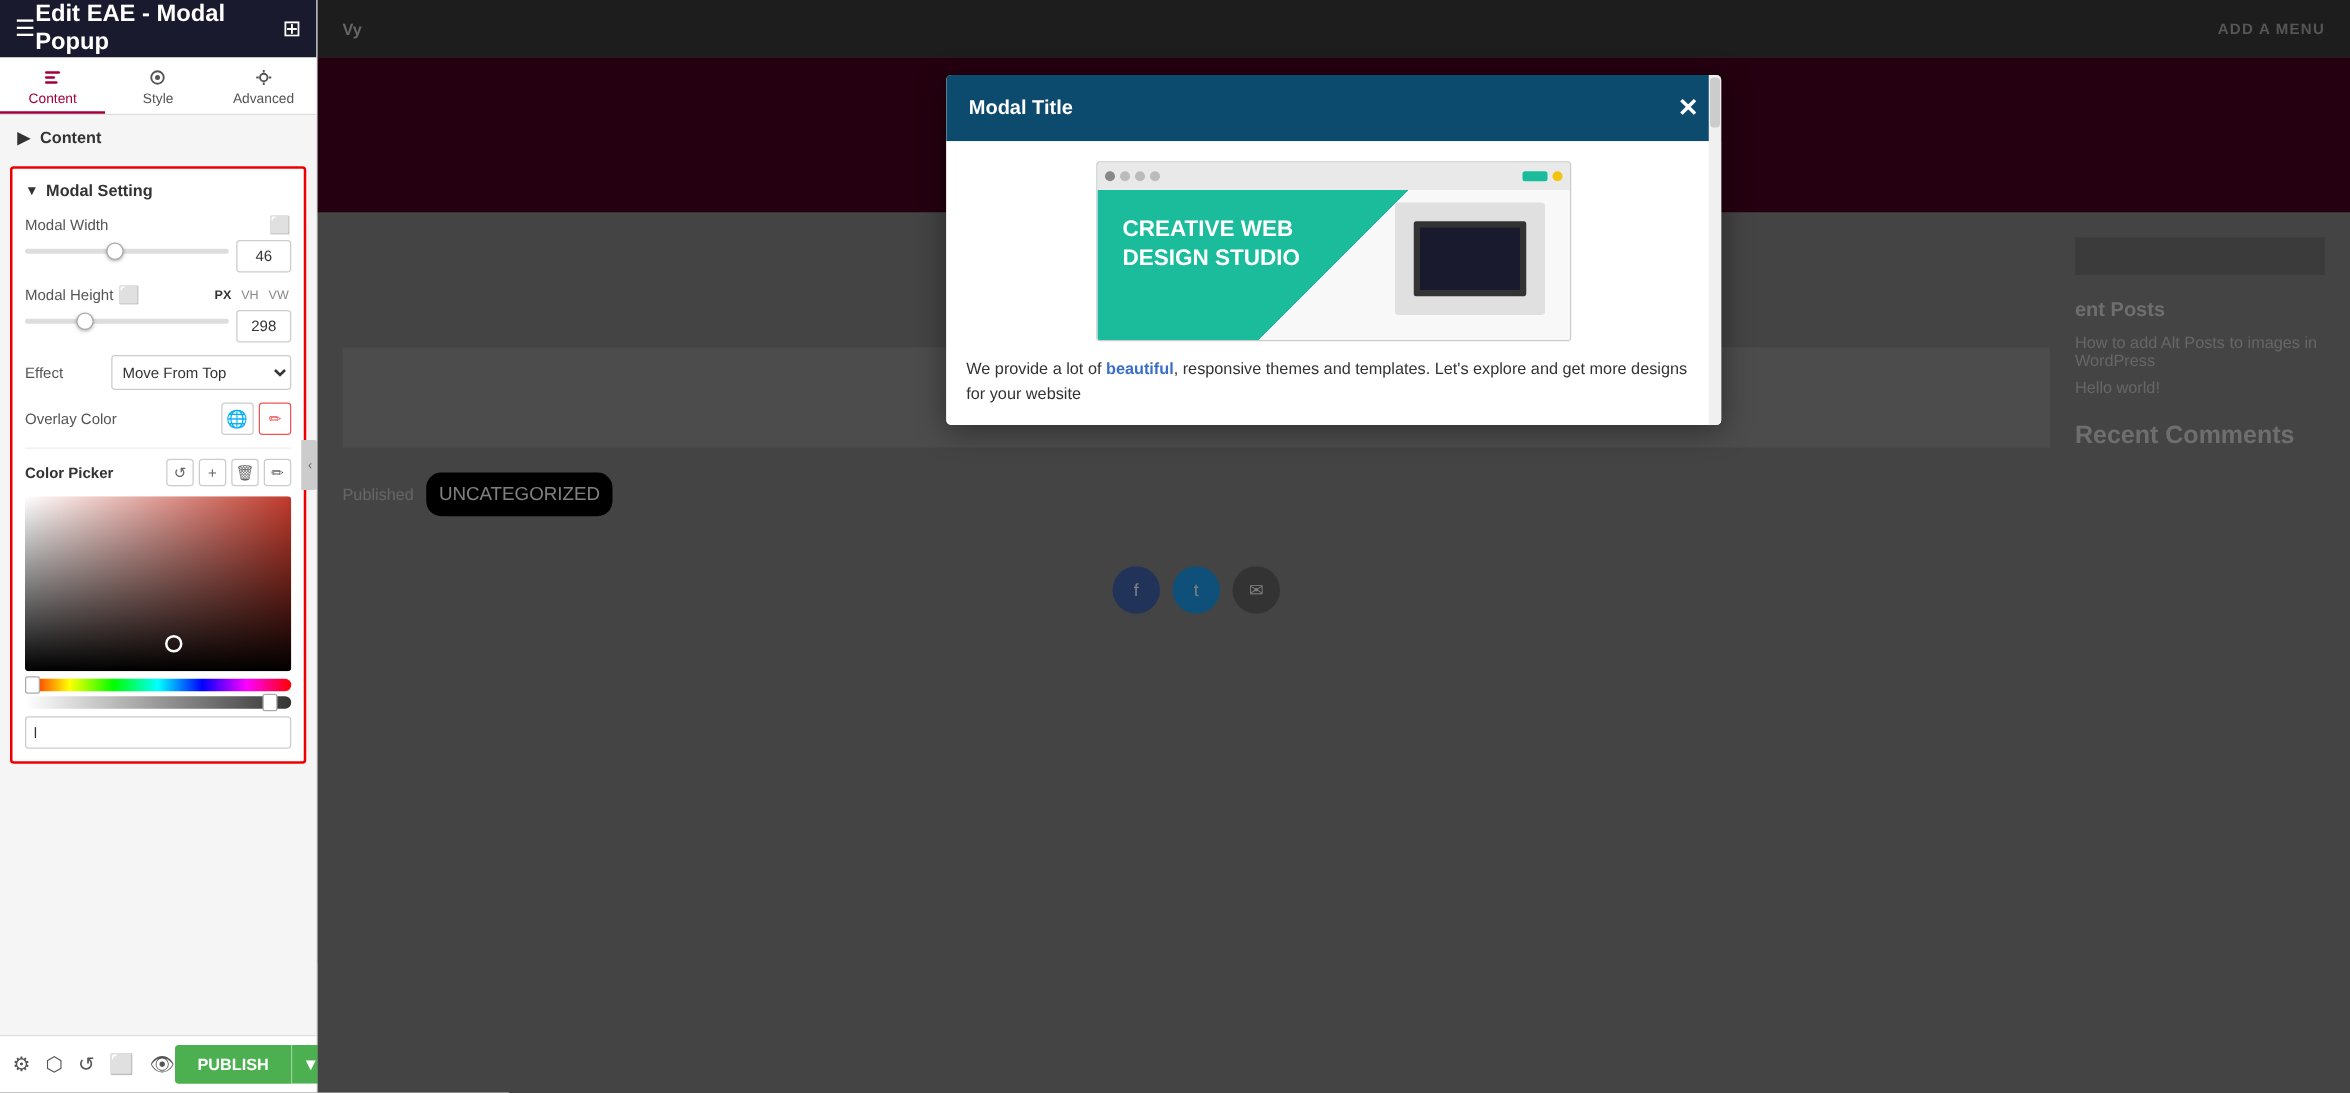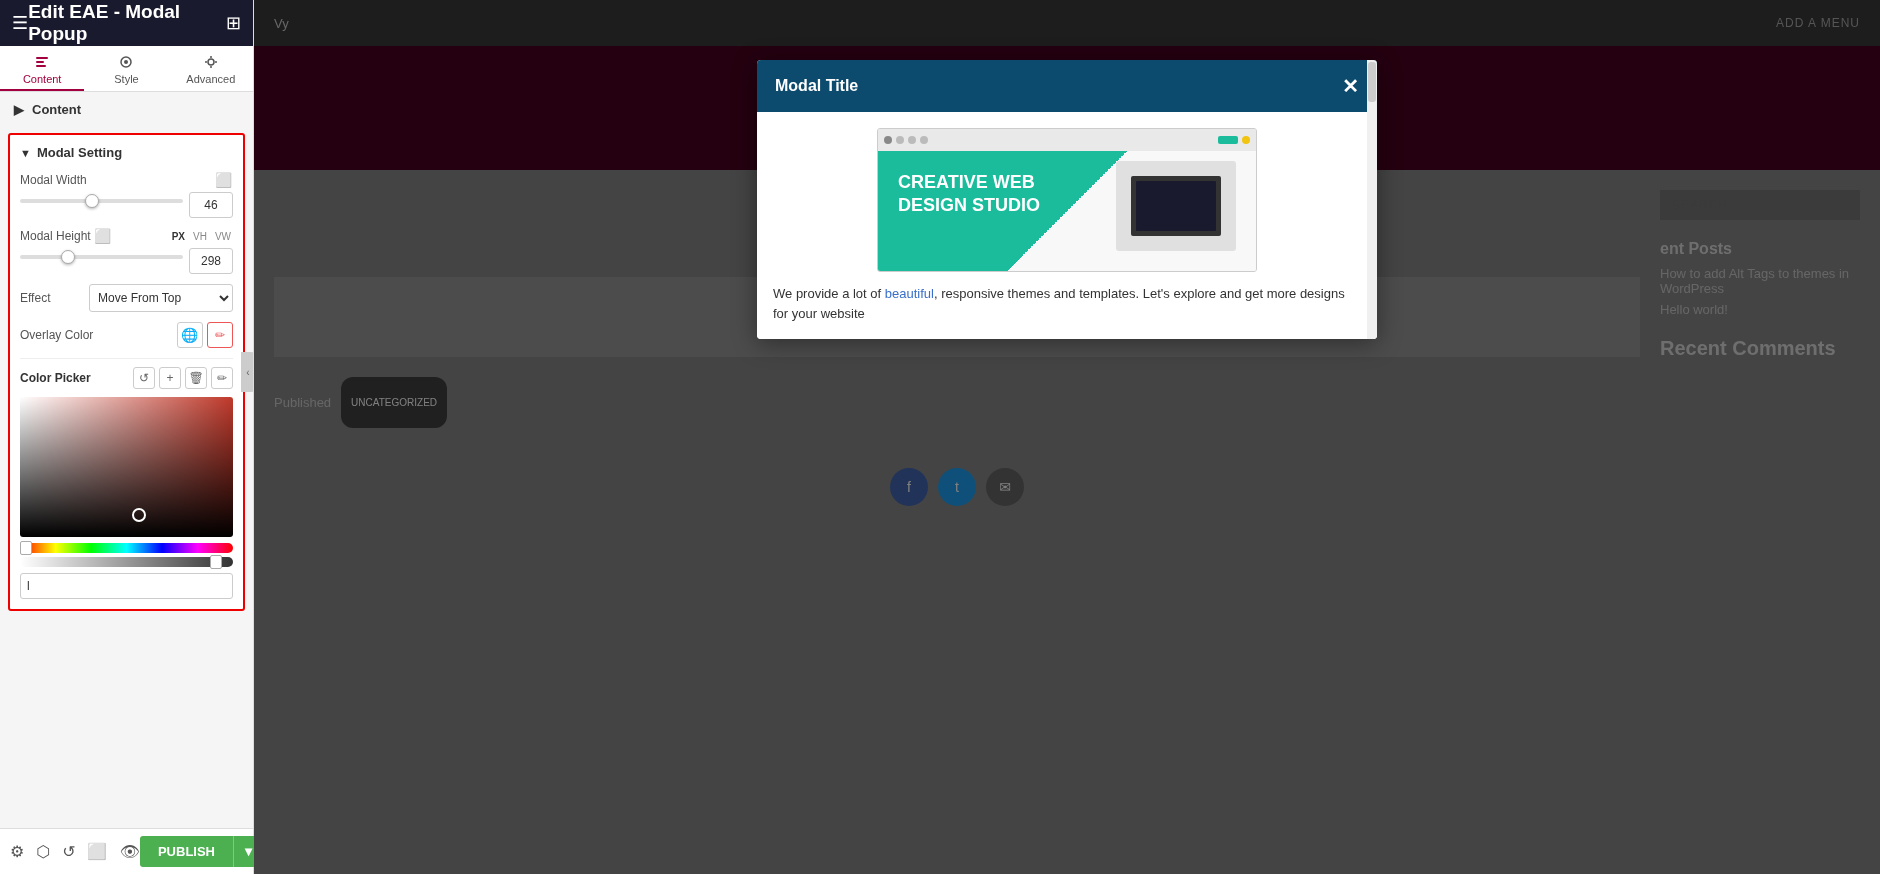--- a/index.html
+++ b/index.html
@@ -331,20 +331,21 @@
     }
 
     
     .main-top-nav {
       height: 46px;
       background: #3a3a3a;
       display: flex;
       align-items: center;
       justify-content: space-between;
       padding: 0 20px;
+      font-weight: bold;
     }
     .main-nav-user { color: #ccc; font-size: 13px; }
     .main-nav-menu { color: #aaa; font-size: 12px; cursor: pointer; letter-spacing: 1px; }
 
     .blog-header {
       background: #4a0020;
       padding: 40px 20px 30px;
       text-align: center;
       color: #aaa;
     }
@@ -394,25 +395,25 @@
 
     .categories-row {
       display: flex;
       align-items: center;
       gap: 10px;
       margin-top: 20px;
       padding-bottom: 20px;
     }
     .categories-label { font-size: 13px; color: #ccc; }
     .category-badge {
-      background: #404040;
+      background: #000000;
       color: #fff;
-      padding: 20px 10px;
+      padding: 9px 10px;
       border-radius: 12px;
-      font-size: 10px;
+      font-size: 15px;
     }
 
     .social-icons-row {
       display: flex;
       gap: 10px;
       justify-content: center;
       margin-top: 20px;
     }
     .social-icon {
       width: 38px; height: 38px;
@@ -507,21 +508,21 @@
       padding: 0 6px;
     }
     .modal-img-nav span { width: 8px; height: 8px; border-radius: 50%; background: #bbb; display: inline-block; }
     .modal-img-nav span.active { background: #888; }
     .modal-text {
       font-size: 13px;
       color: #333;
       line-height: 1.5;
       margin-top: 8px;
     }
-    .modal-text strong { color: #3a6ec8; font-weight: normal; }
+    .modal-text strong { color: #3a6ec8; font-weight: bold; }
     .modal-scrollbar {
       position: absolute;
       right: 0; top: 0; bottom: 0;
       width: 10px;
       background: #f0f0f0;
     }
     .modal-scrollbar-thumb {
       width: 8px;
       height: 40px;
       background: #ccc;
@@ -735,21 +736,21 @@
       <div class="social-icons-row">
         <div class="social-icon" style="background:#4267B2;">f</div>
         <div class="social-icon" style="background:#1da1f2;">t</div>
         <div class="social-icon" style="background:#666;">✉</div>
       </div>
     </div>
 
     <div class="blog-sidebar">
       <input class="sidebar-search" type="text" placeholder="SEARCH" style="">
       <div class="recent-posts-title">ent Posts</div>
-      <div class="recent-post-item">How to add Alt Tags to themes in WordPress</div>
+      <div class="recent-post-item">How to add Alt Posts to images in WordPress</div>
       <div class="recent-post-item">Hello world!</div>
       <div class="recent-comments-title">Recent Comments</div>
     </div>
   </div>
 
   <div class="modal-overlay">
     <div class="modal-box">
 
       <div class="modal-header">
         <span class="modal-title">Modal Title</span>

